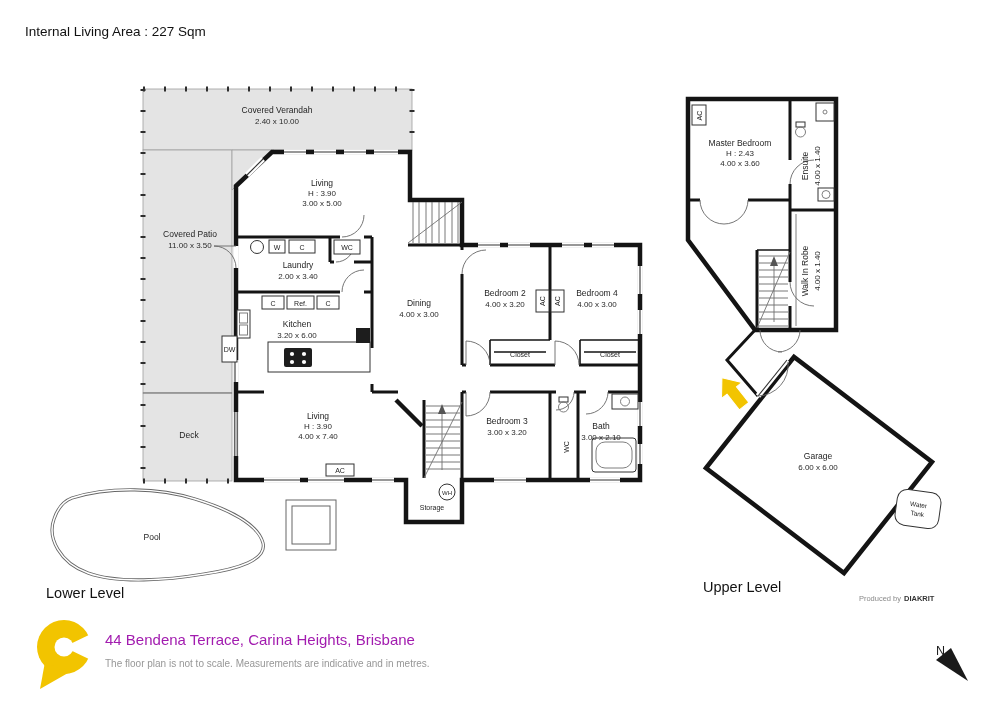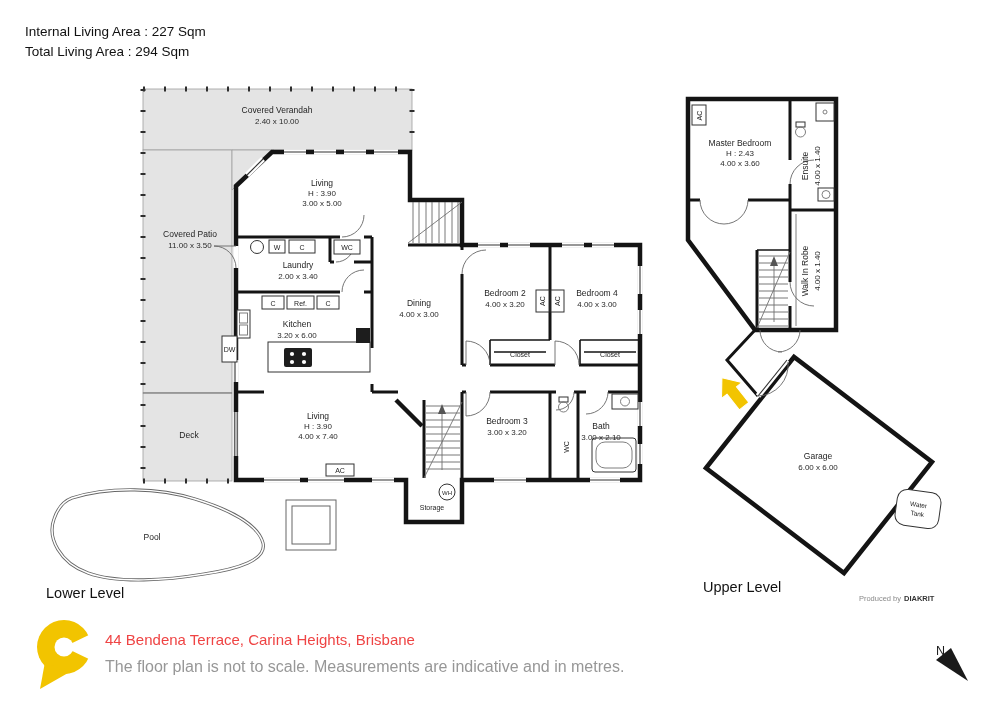--- a/index.html
+++ b/index.html
@@ -1,21 +1,21 @@
 <!DOCTYPE html>
 <html style="--yellow: #F2C400; --wall: #141414; --area_fill: #E4E4E4;"><head>
 <meta charset="utf-8">
 <style>
   html,body{margin:0;padding:0;}
   body{width:1000px;height:706px;background:#fff;overflow:hidden;position:relative;
        font-family:"Liberation Sans",sans-serif;}
   .page{position:absolute;inset:0;background:#fff;padding-left:40px;}
   .header{position:absolute;left:25px;top:22px;color:#111;font-size:13.5px;font-weight:500;line-height:20px;}
-  .footer-address{position:absolute;left:105px;top:631px;font-size:15px;color:#ef4444;}
-  .footer-disclaimer{position:absolute;left:105px;top:658px;font-size:16px;color:#979797;}
+  .footer-address{position:absolute;left:105px;top:631px;font-size:15px;color:#a21caf;}
+  .footer-disclaimer{position:absolute;left:105px;top:658px;font-size:10px;color:#979797;}
   svg{position:absolute;left:0;top:0;}
 
   
   .wall{fill:none;stroke:#141414;stroke-width:4.5;stroke-linejoin:miter;}
   .house{fill:#ffffff;}
   .iwall{fill:none;stroke:#141414;stroke-width:3;}
   .tw{fill:none;stroke:#141414;stroke-width:1.6;}
   .thin{fill:none;stroke:#707070;stroke-width:0.9;}
   .fix{fill:#fff;stroke:#333;stroke-width:1;}
   .gray{fill:var(--area_fill,#E4E4E4);stroke:#9e9e9e;stroke-width:0.8;}
@@ -40,21 +40,20 @@
   .credit-brand{font-size:7.5px;fill:#333;font-weight:bold;text-anchor:start;}
   .north{font-size:12.5px;fill:#1a1a1a;font-weight:500;}
 </style>
 </head>
 <body>
 
 <div class="page">
 
   <div class="header">
     <div>Internal Living Area : 227 Sqm</div>
-    <div>Total Living Area : 294 Sqm</div>
   </div>
 
   <svg width="1000" height="706" viewBox="0 0 1000 706">
 
     <g>
 
       <rect class="gray" x="143" y="89" width="269" height="61"></rect>
       <rect class="gray" x="143" y="150" width="89" height="243"></rect>
       <rect class="gray" x="143" y="393" width="89" height="88"></rect>
       <polygon class="gray" points="232,150 274,150 232,190"></polygon>

